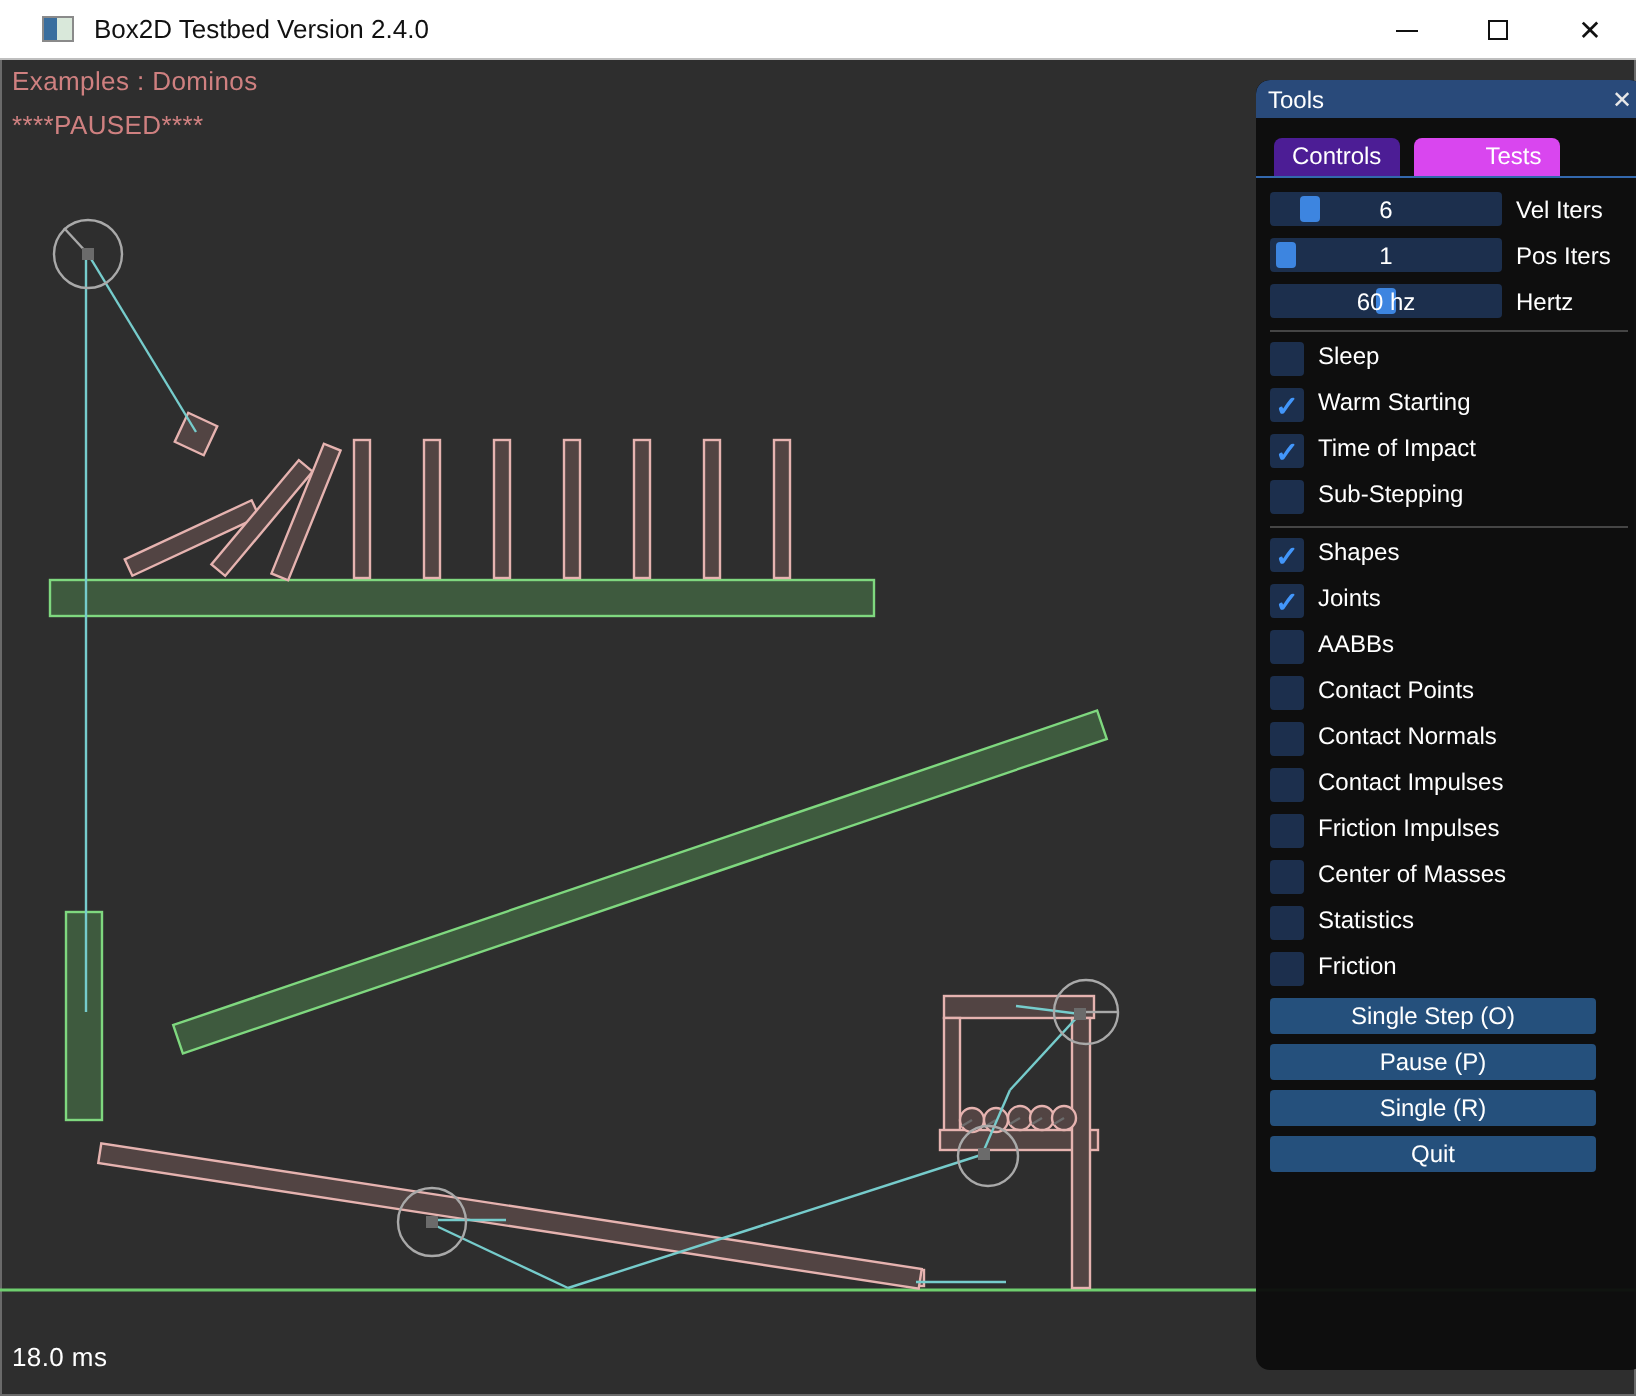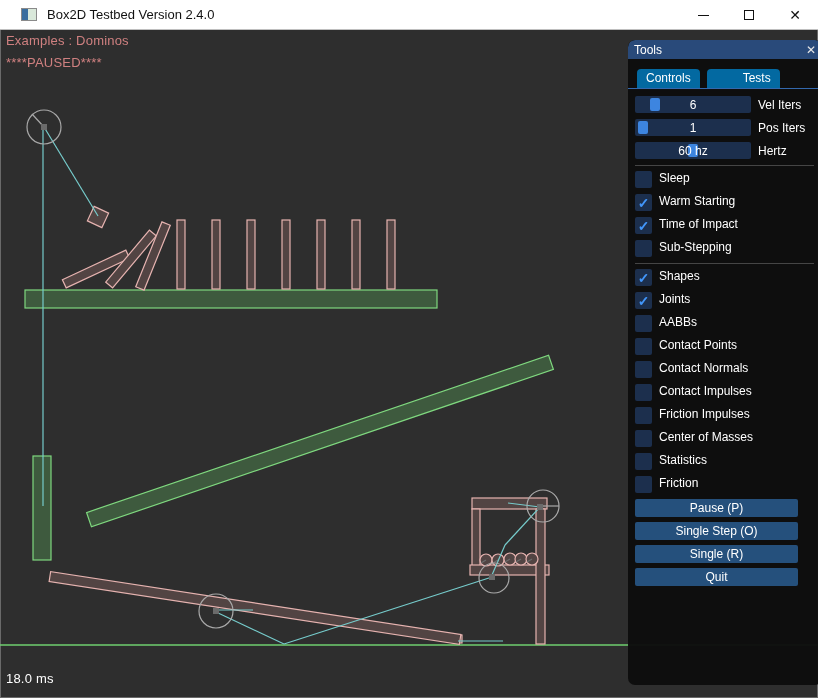--- a/index.html
+++ b/index.html
@@ -22,22 +22,22 @@
   .hud{position:absolute;z-index:5;font-size:13px;letter-spacing:.2px;}
   
   .panel{position:absolute;left:628px;top:40px;width:194px;height:645px;z-index:20;
          background:rgba(13,13,13,.97);border-radius:7px;overflow:hidden;font-size:12px;color:#fff;}
   .panel-titlebar{height:19px;background:#294a7a;display:flex;align-items:center;
                   padding:0 6px;border-radius:7px 7px 0 0;}
   .panel-title{flex:1;font-size:12px;}
   .panel-close{font-size:12px;color:#e8e8e8;cursor:default;}
   .tabbar{display:flex;gap:7px;padding:10px 7px 0 9px;border-bottom:1px solid #3368ad;}
   .tab{padding:2px 9px 3px;border-radius:4px 4px 0 0;font-size:12px;}
-  .tab.active{background:#0369a1;}
-  .tab.inactive{background:#0369a1;padding-left:36px;}
+  .tab.active{background:#4c1d95;}
+  .tab.inactive{background:#d946ef;padding-left:36px;}
   .panel-body{padding:7px 8px 0 7px;}
   .slider-row{display:flex;align-items:center;height:17px;margin-bottom:6px;}
   .slider-track{position:relative;width:116px;height:17px;background:#1c2f4d;border-radius:2px;}
   .slider-grab{position:absolute;top:2px;width:10px;height:13px;background:#3d85e0;border-radius:2px;}
   .slider-value{position:absolute;left:0;top:0;width:100%;height:100%;display:flex;
                 align-items:center;justify-content:center;font-size:12px;z-index:2;}
   .slider-label{margin-left:7px;white-space:nowrap;}
   .separator{height:1px;background:#454545;margin:5px 0 5px 0;}
   .check-row{display:flex;align-items:flex-start;height:17px;margin-bottom:6px;}
   .checkbox{width:17px;height:17px;background:#1c2f4d;border-radius:2px;display:flex;
@@ -215,20 +215,20 @@
           <div class="check-label">Center of Masses</div>
         </div>
         <div class="check-row">
           <div class="checkbox"></div>
           <div class="check-label">Statistics</div>
         </div>
         <div class="check-row">
           <div class="checkbox"></div>
           <div class="check-label">Friction</div>
         </div>
+        <div class="btn">Single Step (O)</div>
         <div class="btn">Pause (P)</div>
-        <div class="btn">Single Step (O)</div>
         <div class="btn">Single (R)</div>
         <div class="btn">Quit</div>
       </div>
   </div>
 
 </div>
 
 </body></html>

